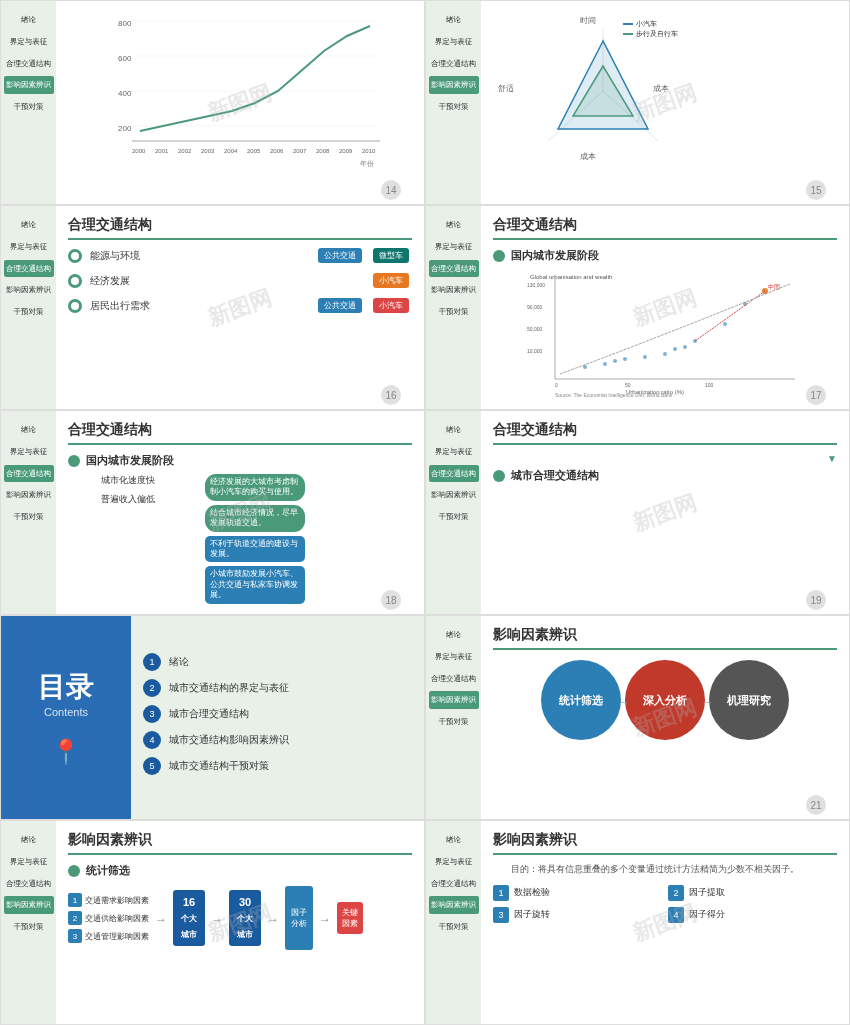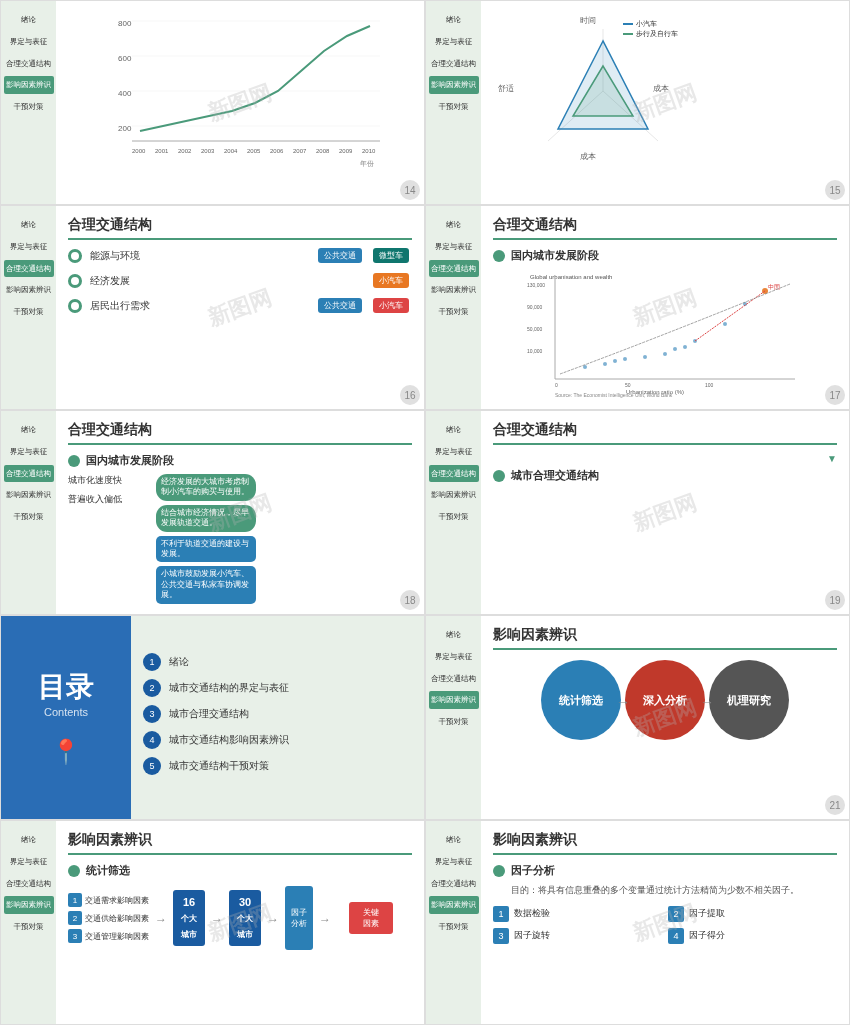--- a/index.html
+++ b/index.html
@@ -63,21 +63,21 @@
       font-weight: bold;
       color: #333;
       margin-bottom: 8px;
       padding-bottom: 4px;
       border-bottom: 2px solid #4a9a7a;
     }
 
     .slide-number {
       position: absolute;
       bottom: 4px;
-      right: 4px;
+      right: 23px;
       font-size: 10px;
       color: #888;
       background: #e0e0e0;
       border-radius: 10px;
       width: 20px;
       height: 20px;
       display: flex;
       align-items: center;
       justify-content: center;
     }
@@ -464,21 +464,21 @@
     <div class="sidebar-item active">合理交通结构</div>
     <div class="sidebar-item">影响因素辨识</div>
     <div class="sidebar-item">干预对策</div>
   </div>
   <div class="main-content">
     <div class="slide-title">合理交通结构</div>
     <div class="sub-heading">
       <div style="width:12px;height:12px;border-radius:50%;background:#4a9a7a;"></div>
       <span class="sub-heading-text">国内城市发展阶段</span>
     </div>
-    <div style="display:flex;gap:8px;margin-top:6px;">
+    <div style="display:flex;gap:24px;margin-top:6px;margin-left:33px;">
 
       <div style="flex:0 0 80px;">
         <div class="row-item">
           <span style="font-size:9px;color:#333;">城市化速度快</span>
         </div>
         <div class="row-item">
           <span style="font-size:9px;color:#333;">普遍收入偏低</span>
         </div>
       </div>
 
@@ -602,40 +602,36 @@
 
       <div class="ind-big">16<br><span style="font-size:8px;">个大<br>城市</span></div>
       <span class="arrow-right">→</span>
 
       <div class="ind-big">30<br><span style="font-size:8px;">个大<br>城市</span></div>
       <span class="arrow-right">→</span>
 
       <div style="background:#2b7fb5;color:white;padding:21px 6px;border-radius:3px;font-size:8px;text-align:center;line-height:1.4;">因子<br>分析</div>
       <span class="arrow-right">→</span>
 
-      <div style="background:#d44;color:white;padding:5px 14px;border-radius:3px;font-size:8px;text-align:center;line-height:1.4;margin-left:12px;">关键<br>因素</div>
+      <div style="background:#d44;color:white;padding:5px 5px;border-radius:3px;font-size:8px;text-align:center;line-height:1.4;">关键<br>因素</div>
     </div>
     <div class="watermark">新图网</div>
   </div>
 </div>
 
 <div class="slide">
   <div class="sidebar">
     <div class="sidebar-item">绪论</div>
     <div class="sidebar-item">界定与表征</div>
     <div class="sidebar-item">合理交通结构</div>
     <div class="sidebar-item active">影响因素辨识</div>
     <div class="sidebar-item">干预对策</div>
   </div>
   <div class="main-content">
     <div class="slide-title">影响因素辨识</div>
-    <div class="sub-heading">
-      <div style="width:12px;height:12px;border-radius:50%;background:#4a9a7a;"></div>
-      <span class="sub-heading-text">因子分析</span>
-    </div>
     <p style="font-size:9px;color:#555;line-height:1.5;margin:6px 0 8px 18px;">目的：将具有信息重叠的多个变量通过统计方法精简为少数不相关因子。</p>
     <div class="factor-grid">
       <div class="factor-item">
         <div class="factor-num">1</div>
         <span class="factor-text">数据检验</span>
       </div>
       <div class="factor-item">
         <div class="factor-num">2</div>
         <span class="factor-text">因子提取</span>
       </div>

